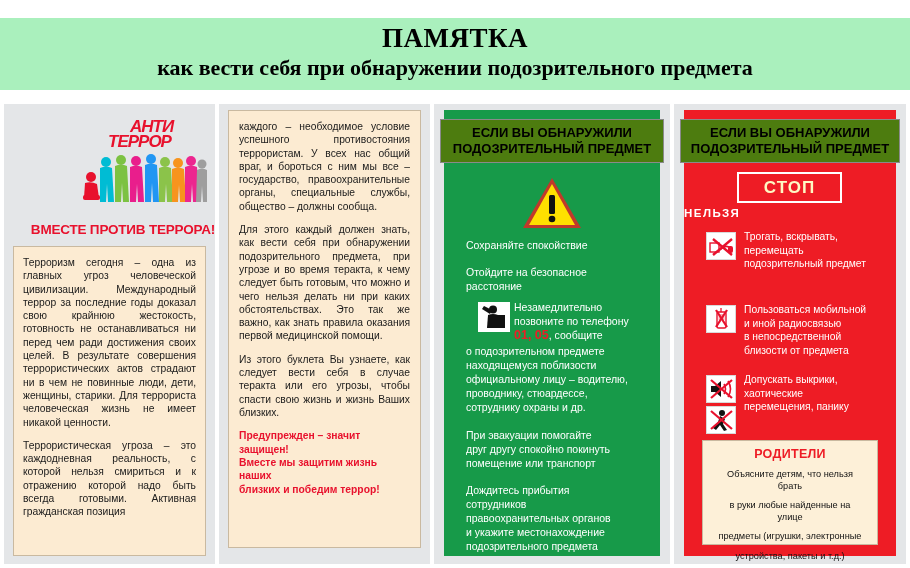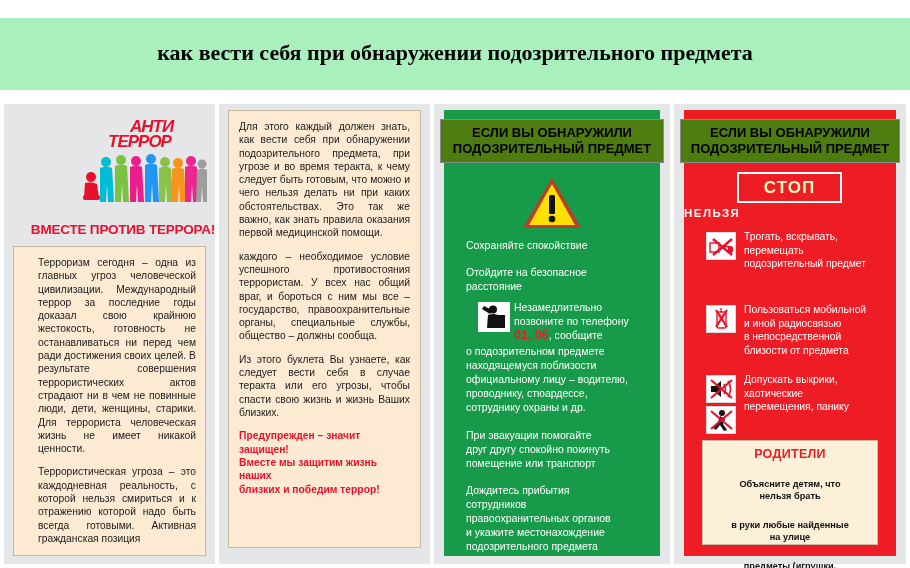--- a/index.html
+++ b/index.html
@@ -67,21 +67,21 @@
     font-family:"Liberation Sans", sans-serif;
     font-weight:bold;font-size:13.5px;color:#e8112d;
     letter-spacing:-0.2px;
   }
   .cream-box{
     position:absolute;
     background:#fcebd2;
     border:1px solid #c9b9a0;
     box-sizing:border-box;
   }
-  .c1-box{left:9px;top:142px;width:193px;height:310px;padding:9px 9px 6px 24px;}
+  .c1-box{left:9px;top:142px;width:193px;height:310px;padding:9px 9px 6px 9px;}
   .c2-box{left:9px;top:6px;width:193px;height:438px;padding:9px 10px 8px 10px;}
   .body-txt{
     font-family:"Liberation Sans", sans-serif;
     font-size:10.3px;line-height:13.3px;color:#1a1a1a;
     text-align:justify;margin:0 0 10px 0;font-weight:500;
   }
   .body-txt:last-child{margin-bottom:0;}
   .red-txt{
     font-family:"Liberation Sans", sans-serif;
     font-size:10.3px;line-height:13.4px;color:#e8112d;
@@ -153,34 +153,35 @@
     background:#fdf0d8;border:1px solid #c9b9a0;box-sizing:border-box;
     text-align:center;padding:6px 5px 5px 5px;
   }
   .parents-title{
     font-family:"Liberation Sans", sans-serif;
     font-weight:bold;font-size:12.5px;color:#ee1c25;margin:0 0 2px 0;
     letter-spacing:0.3px;
   }
   .parents-body{
     font-family:"Liberation Sans", sans-serif;
-    font-size:9.2px;line-height:11.6px;color:#111;margin:18px;font-weight:bold;
+    font-size:9.2px;line-height:11.6px;color:#111;margin:8px;font-weight:normal;
   }
   .parents-danger{
     font-family:"Liberation Sans", sans-serif;
     font-size:10.6px;line-height:12.5px;color:#111;margin:1px 0 0 0;
     font-weight:500;
   }
 </style>
 </head>
 <body>
 
 <div class="poster">
 
   <div class="header">
+    <div class="header-title">ПАМЯТКА</div>
     <div class="header-sub">как вести себя при обнаружении подозрительного предмета</div>
   </div>
 
   <div class="columns">
 
     <div class="col col1">
 
       <div class="logo-wrap">
         <div class="logo">
           <div class="logo-text">
@@ -241,22 +242,22 @@
       <div class="col1-slogan">ВМЕСТЕ ПРОТИВ ТЕРРОРА!</div>
 
       <div class="cream-box c1-box">
         <p class="body-txt">Терроризм сегодня – одна из главных угроз человеческой цивилизации. Международный террор за последние годы доказал свою крайнюю жестокость, готовность не останавливаться ни перед чем ради достижения своих целей. В результате совершения террористических актов страдают ни в чем не повинные люди, дети, женщины, старики. Для террориста человеческая жизнь не имеет никакой ценности.</p>
         <p class="body-txt">Террористическая угроза – это каждодневная реальность, с которой нельзя смириться и к отражению которой надо быть всегда готовыми. Активная гражданская позиция</p>
       </div>
     </div>
 
     <div class="col col2">
       <div class="cream-box c2-box">
+        <p class="body-txt">каждого – необходимое условие успешного противостояния террористам. У всех нас общий враг, и бороться с ним мы все – государство, правоохранительные органы, специальные службы, общество – должны сообща.</p>
         <p class="body-txt">Для этого каждый должен знать, как вести себя при обнаружении подозрительного предмета, при угрозе и во время теракта, к чему следует быть готовым, что можно и чего нельзя делать ни при каких обстоятельствах. Это так же важно, как знать правила оказания первой медицинской помощи.</p>
-        <p class="body-txt">каждого – необходимое условие успешного противостояния террористам. У всех нас общий враг, и бороться с ним мы все – государство, правоохранительные органы, специальные службы, общество – должны сообща.</p>
         <p class="body-txt">Из этого буклета Вы узнаете, как следует вести себя в случае теракта или его угрозы, чтобы спасти свою жизнь и жизнь Ваших близких.</p>
         <p class="red-txt">Предупрежден – значит защищен!</p>
         <p class="red-txt">Вместе мы защитим жизнь наших</p>
         <p class="red-txt">близких и победим террор!</p>
       </div>
     </div>
 
     <div class="col col3">
       <div class="panel panel3">
 
@@ -286,21 +287,21 @@
             <path d="M9 12 q5 -2 10 0 l1 13 h-12 z" fill="#111"></path>
             <path d="M13 7 L5 3 L3 6 L11 11 z" fill="#111"></path>
             <rect x="19" y="12" width="7" height="13" fill="#111"></rect>
           </svg>
         </div>
 
         <div class="g-item" style="left:70px;top:190px;width:150px;white-space:pre-line;">Незамедлительно
 позвоните по телефону</div>
 
         <div class="g-item" style="left:70px;top:218px;width:150px;">
-          <span class="num">01, 06</span><span>, сообщите</span>
+          <span class="num">01, 05</span><span>, сообщите</span>
         </div>
 
         <div class="g-item" style="left:22px;top:318px;width:195px;white-space:pre-line;">При эвакуации помогайте
 друг другу спокойно покинуть
 помещение или транспорт</div>
 
         <div class="g-item" style="left:22px;top:234px;width:195px;white-space:pre-line;">о подозрительном предмете
 находящемуся поблизости
 официальному лицу – водителю,
 проводнику, стюардессе,

